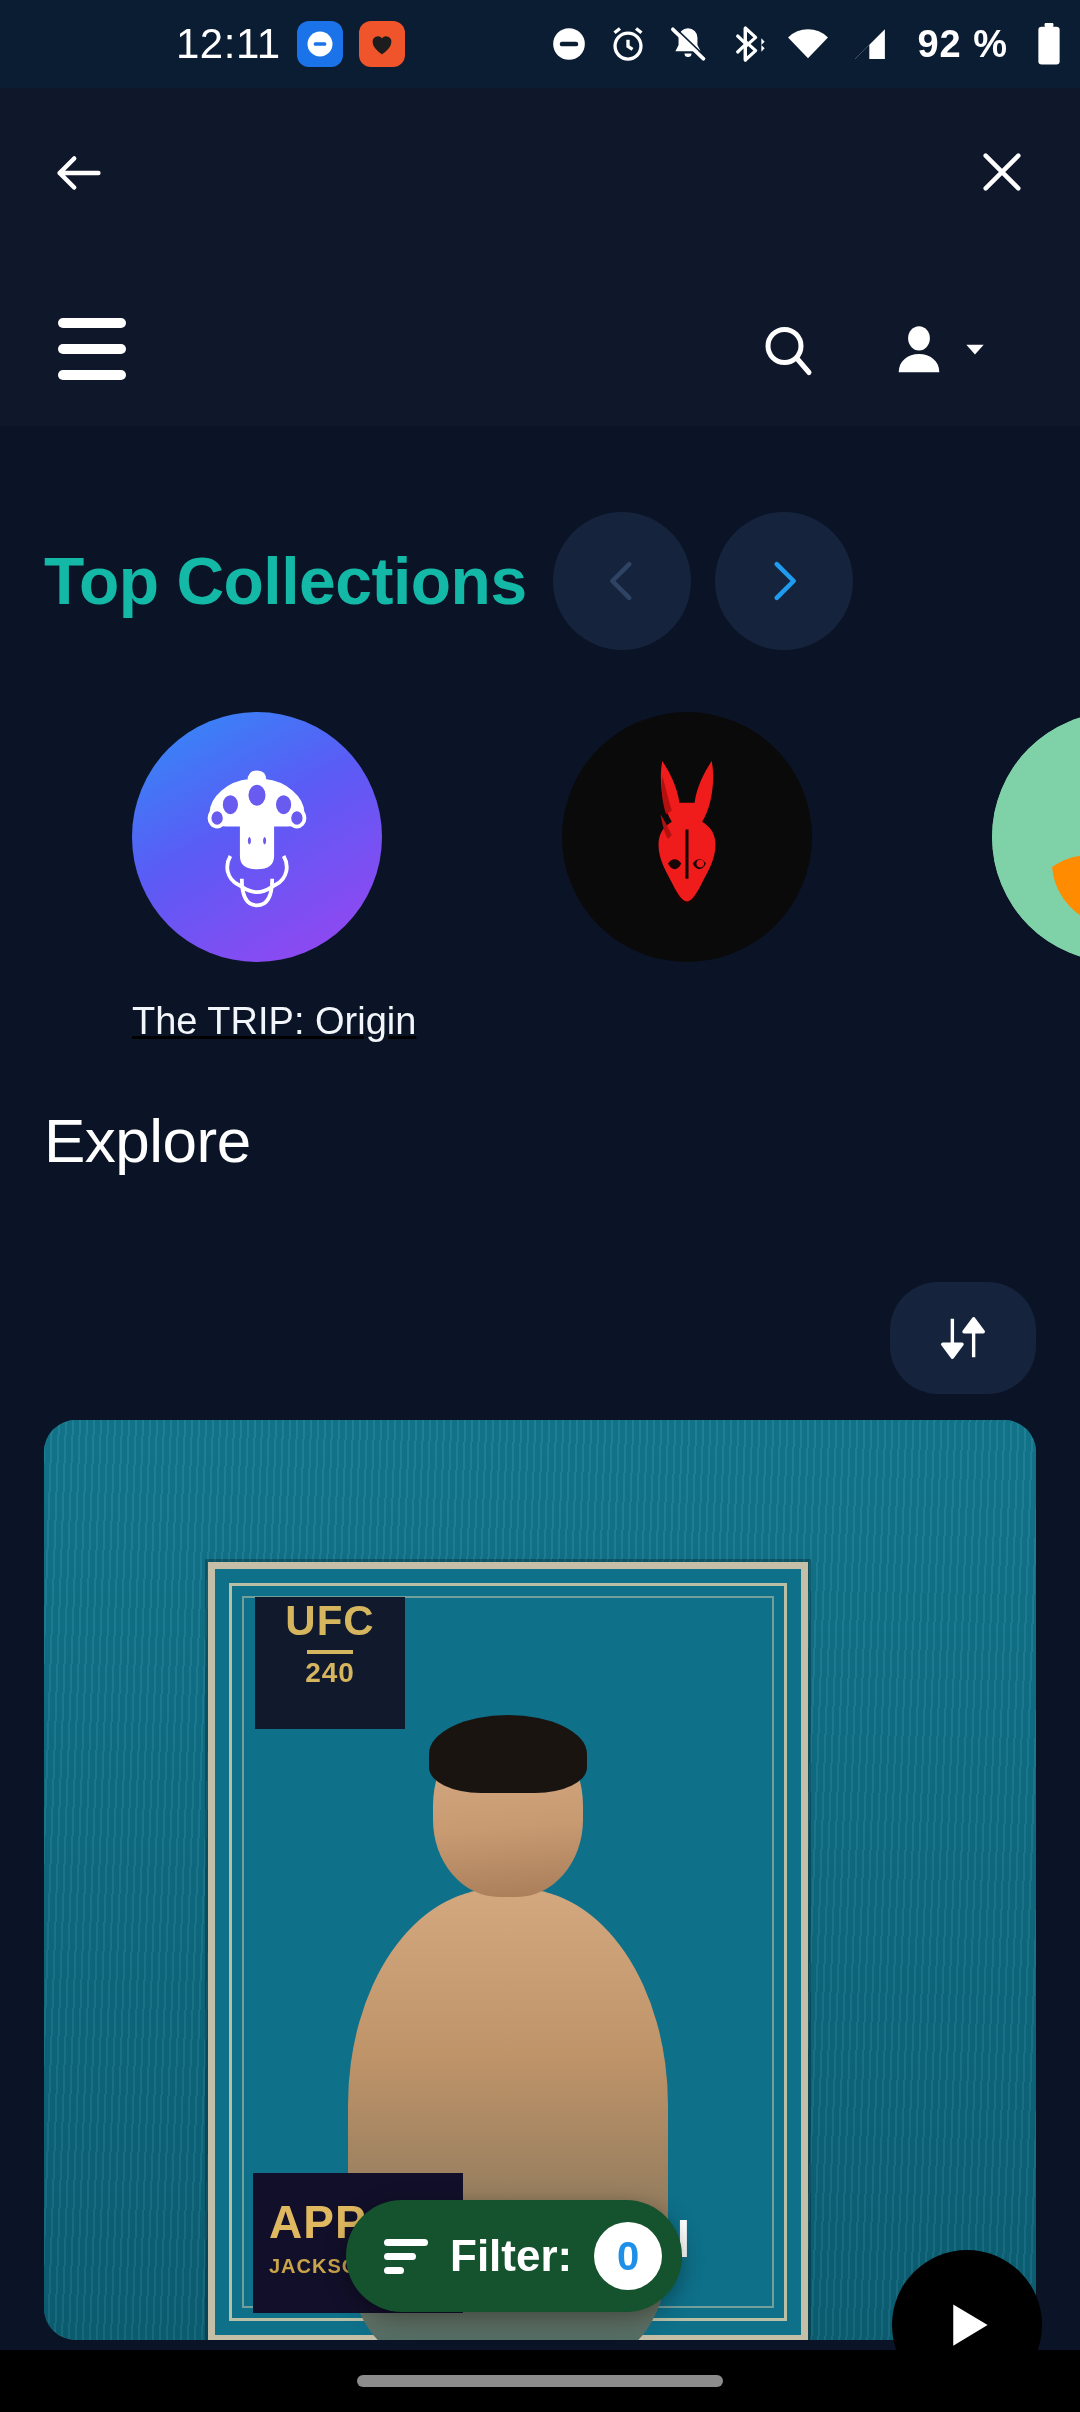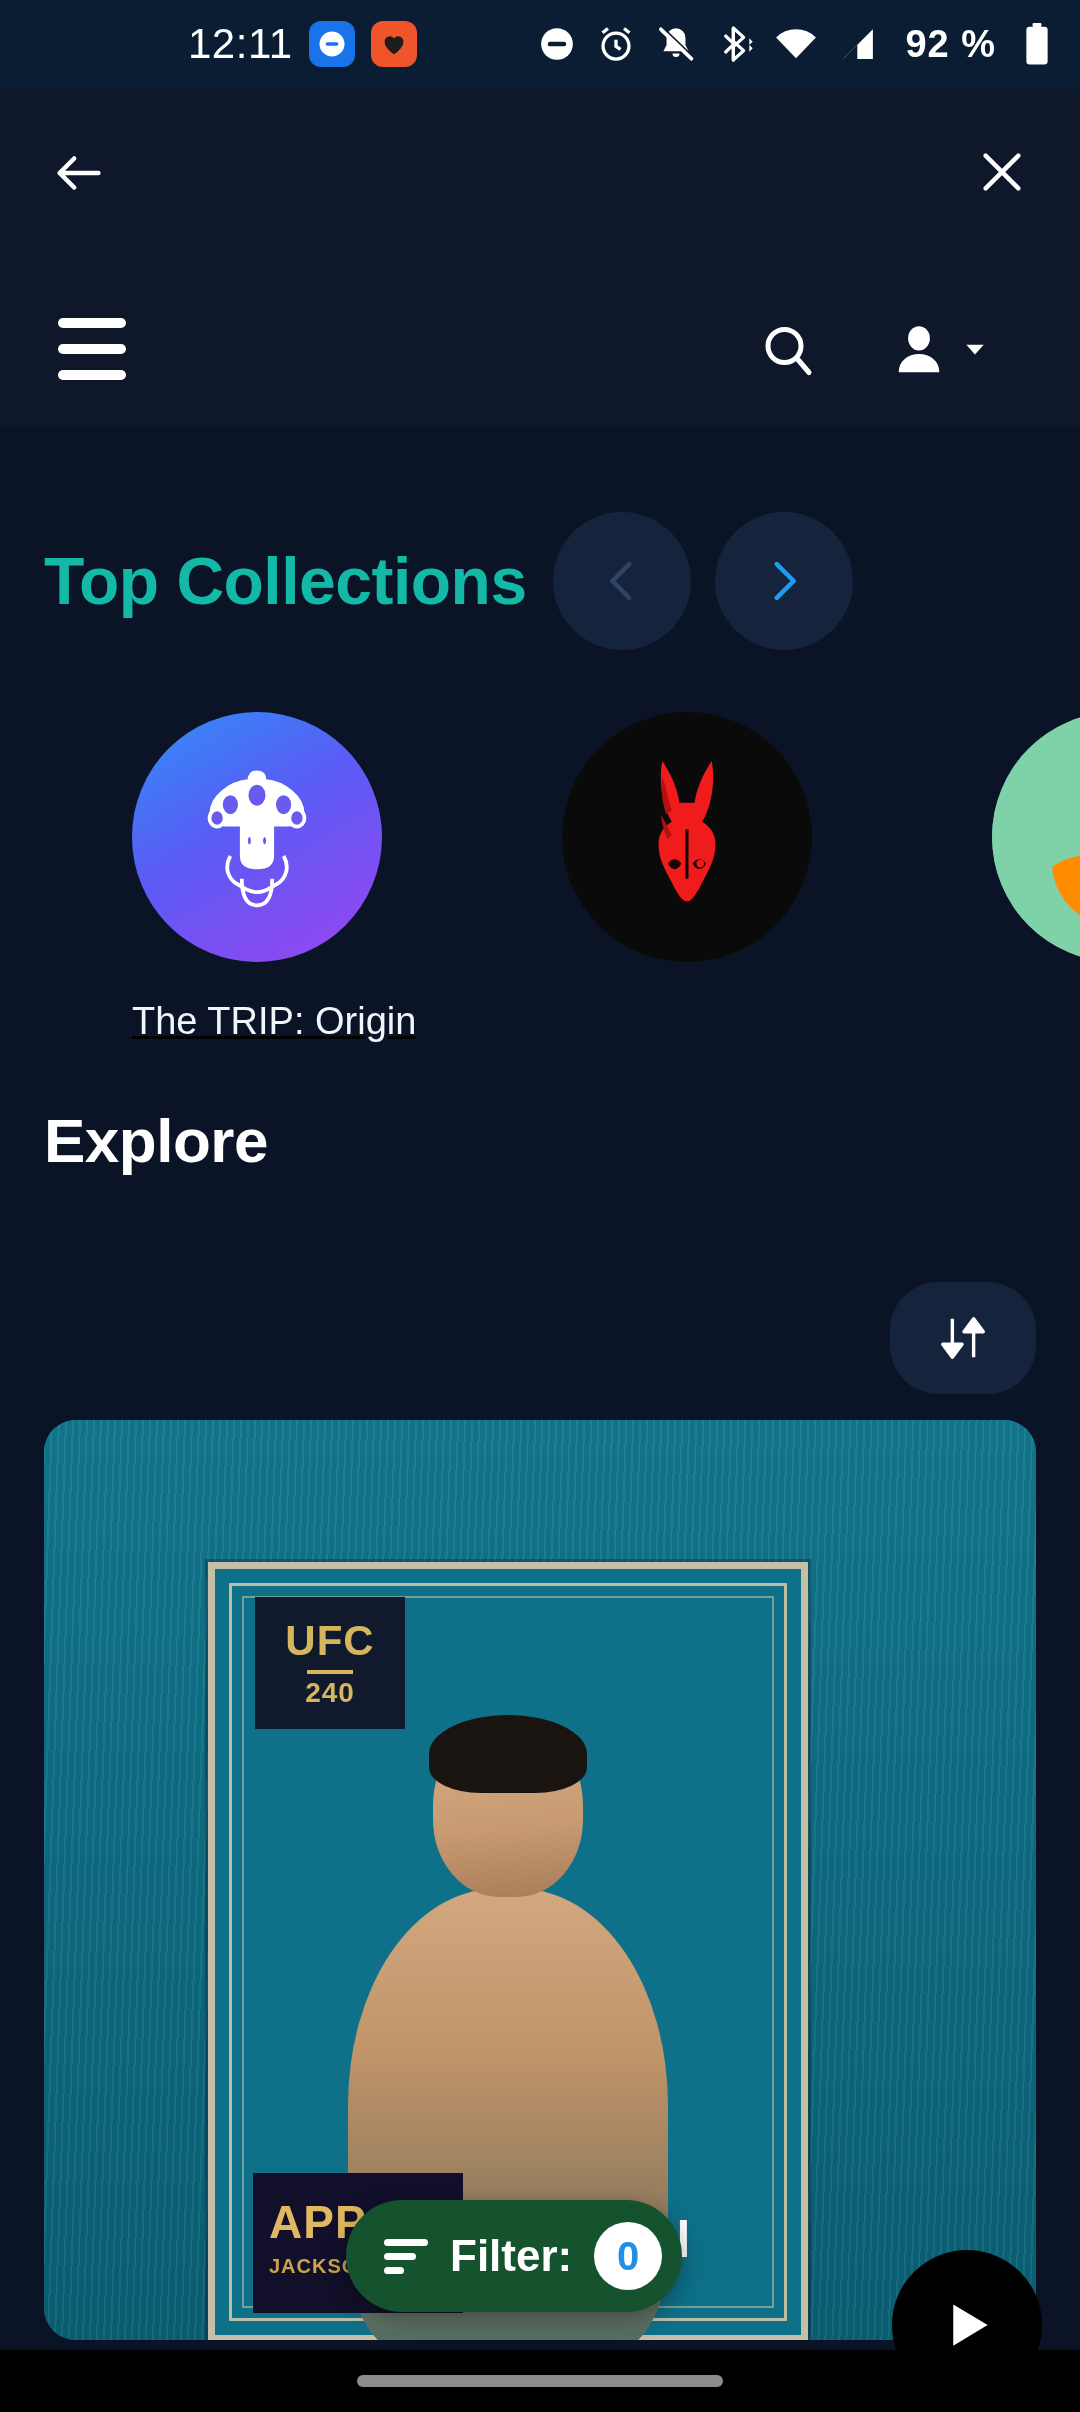--- a/index.html
+++ b/index.html
@@ -15,21 +15,21 @@
     background:#0b1426;
     overflow:hidden;
   }
 
   
   .statusbar {
     position:absolute; top:0; left:0;
     width:1080px; height:88px;
     background:#0b1d33;
     display:flex; align-items:center;
-    padding:0 28px;
+    padding:0 16px;
   }
   .sb-left { display:flex; align-items:center; gap:16px; margin-left:160px; }
   .sb-time { color:#ffffff; font-size:42px; font-weight:400; letter-spacing:0.5px; }
   .sb-badge {
     width:46px; height:46px; border-radius:12px;
     display:flex; align-items:center; justify-content:center;
   }
   .sb-badge.blue { background:#1a73e8; }
   .sb-badge.orange { background:#f0542a; }
   .sb-spacer { flex:1; }
@@ -97,21 +97,21 @@
     margin-top:38px; text-align:center;
     color:#f2f5f9; font-size:38px; font-weight:400;
     white-space:nowrap;
   }
   .coll.partial { width:250px; margin-left:0; }
   .coll.partial .coll-av { position:relative; left:0; }
 
   
   .explore-title {
     position:absolute; top:1105px; left:44px;
-    color:#ffffff; font-size:62px; font-weight:700; letter-spacing:-0.5px;
+    color:#ffffff; font-size:62px; font-weight:400; letter-spacing:-0.5px;
   }
 
   .toggle-row {
     position:absolute; top:1282px; left:0; width:1080px;
     display:flex; align-items:center; padding:0 44px;
   }
   .toggle {
     width:334px; height:100px; border-radius:50px;
     background:linear-gradient(90deg,#2196f3 0%,#23c4f5 100%);
     display:flex; align-items:center; justify-content:space-between;
@@ -176,21 +176,21 @@
     position:absolute; left:50%; top:168px; transform:translateX(-50%);
     width:320px; height:470px;
     border-radius:46% 46% 22% 22%;
     background:linear-gradient(180deg,#d3a87f 0%,#c09469 35%,#8e7a5d 72%,#4a6b66 100%);
   }
   .ufc-badge {
     position:absolute; left:40px; top:28px;
     width:150px; height:132px;
     background:#101a2c;
     display:flex; flex-direction:column;
-    align-items:center; justify-content:center;
+    align-items:center; 
   }
   .ufc-txt { color:#d6b55f; font-size:42px; font-weight:700; letter-spacing:1px;
     font-family:"Liberation Sans", sans-serif; }
   .ufc-rule { width:46px; height:4px; background:#d6b55f; margin:5px 0 3px 0; }
   .ufc-num { color:#d6b55f; font-size:28px; font-weight:700; letter-spacing:1px; }
   .app-badge {
     position:absolute; left:38px; bottom:22px;
     width:210px; height:140px;
     background:#120f2a;
     padding:22px 0 0 16px;

